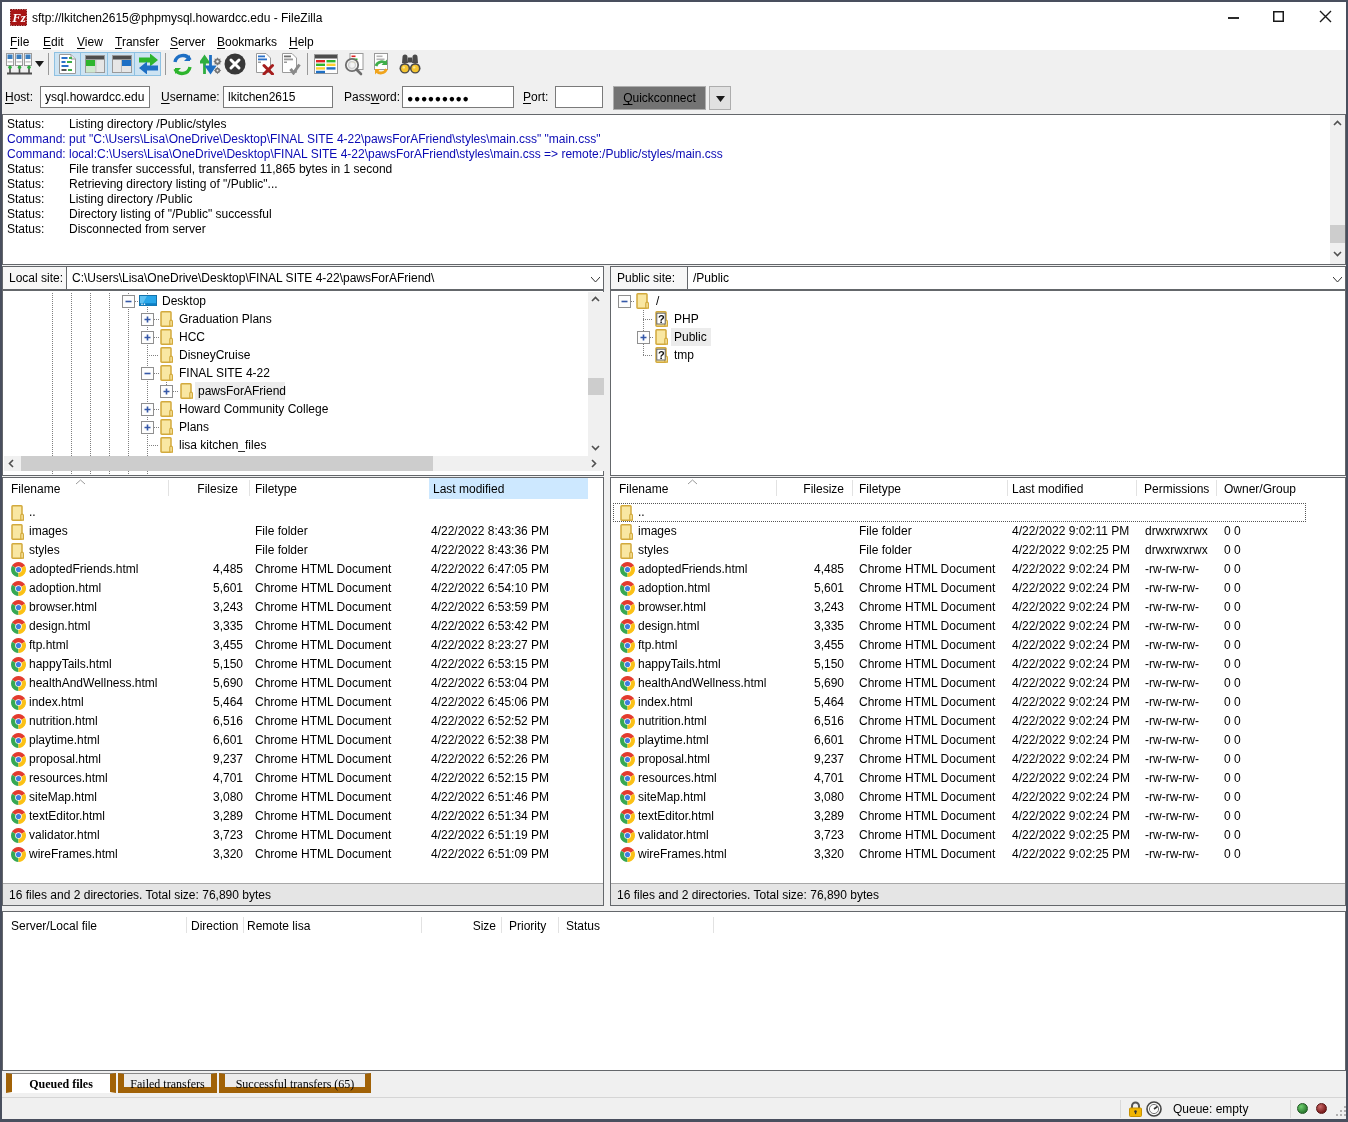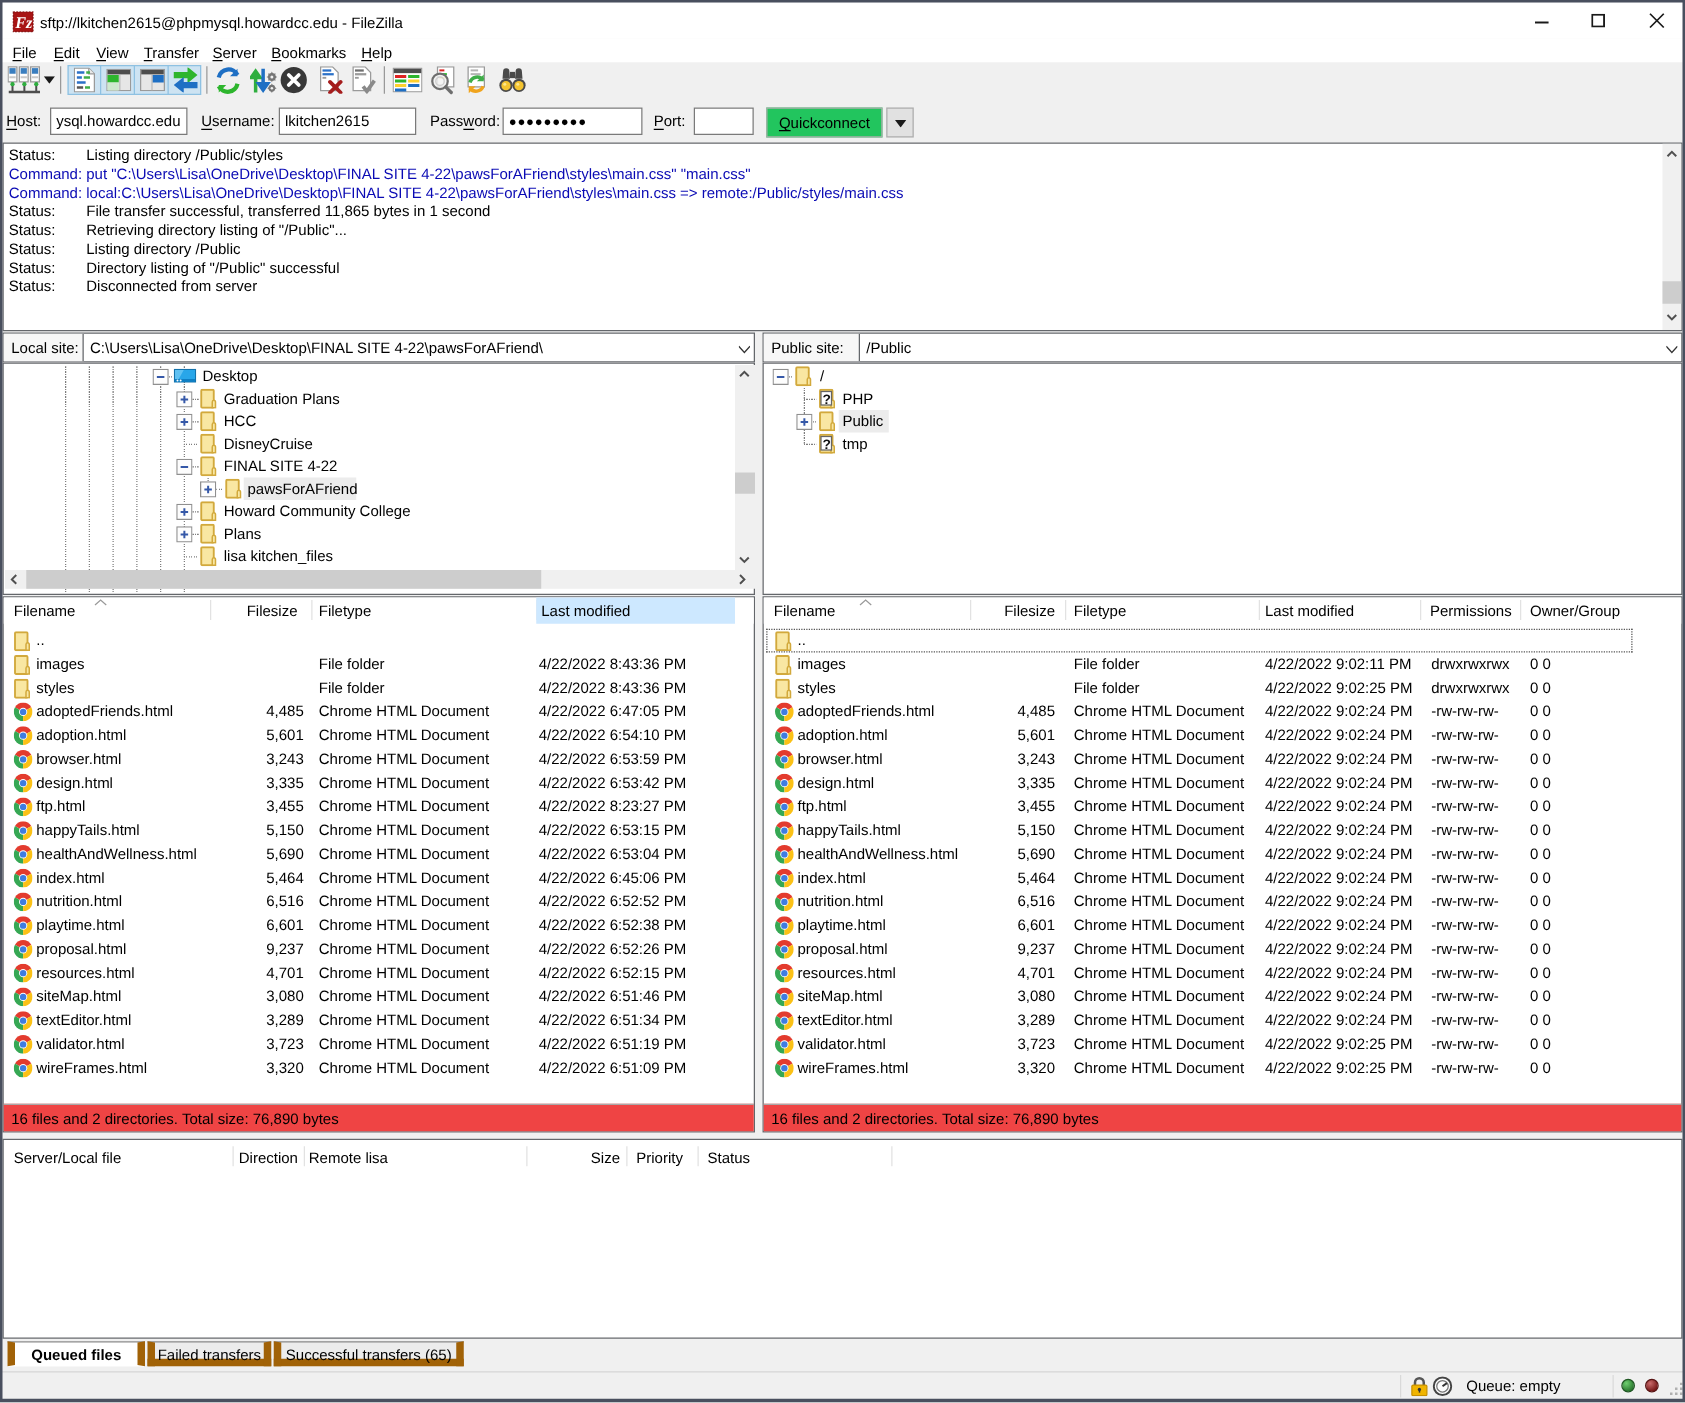--- a/index.html
+++ b/index.html
@@ -9,21 +9,21 @@
 u.m { text-decoration:underline; text-underline-offset:2px; }
 
 #frame { position:absolute; left:0; top:0; width:1348px; height:1122px; border:2px solid #494f5e; border-bottom:3px solid #494f5e; pointer-events:none; z-index:50; }
 #titlebar { position:absolute; left:1px; top:2px; width:1346px; height:29px; background:#fff; }
 #menubar { position:absolute; left:1px; top:31px; width:1346px; height:19px; background:#fff; }
 .menuitem { position:absolute; top:3.5px; }
 #toolbar { position:absolute; left:1px; top:50px; width:1346px; height:28px; background:#f0f0f0; }
 #quickbar { position:absolute; left:1px; top:78px; width:1136px; height:36px; background:#f0f0f0; }
 .qlabel { position:absolute; top:12px; }
 .qinput { position:absolute; top:8px; height:22px; background:#fff; border:1px solid #7a7a7a; font-size:12px; padding:3px 4px 0 4px; }
-#qcbtn { position:absolute; left:612px; top:8px; width:93px; height:24px; background:#22c55e; border:1px solid #adadad; text-align:center; padding-top:4px; }
+#qcbtn { position:absolute; left:612px; top:8px; width:93px; height:24px; background:#737373; border:1px solid #adadad; text-align:center; padding-top:4px; }
 #qcdrop { position:absolute; left:708px; top:8px; width:22px; height:24px; background:#e1e1e1; border:1px solid #adadad; }
 
 #log { position:absolute; left:2px; top:114px; width:1344px; height:151px; background:#fff; border:1px solid #64676b; }
 .logline { position:absolute; left:4px; white-space:pre; }
 .logline .msg { position:absolute; left:62px; white-space:pre; }
 .cmd { color:#0a0ab4; }
 
 .sb { background:#f0f0f0; position:absolute; }
 .sbthumb { background:#cdcdcd; position:absolute; }
 .sbarrow { position:absolute; width:15px; height:15px; color:#505050; font-size:10px; text-align:center; line-height:15px; }
@@ -35,25 +35,25 @@
 
 .treepanel { position:absolute; background:#fff; border:1px solid #64676b; }
 .trow { position:absolute; height:18px; line-height:18px; white-space:nowrap; }
 
 .listpanel { position:absolute; background:#fff; border:1px solid #64676b; }
 .lheader { position:absolute; left:0; right:0; top:0; height:21px; background:#fff; }
 .hsep { position:absolute; top:2px; bottom:3px; width:1px; background:#e2e2e2; }
 .hlabel { position:absolute; top:4px; }
 .lrow { position:absolute; height:19px; line-height:19px; white-space:nowrap; }
 .num { position:absolute; text-align:right; }
-.liststatus { position:absolute; left:0; right:0; bottom:0; height:22px; background:#ef4444; border-top:1px solid #a8a8a8; padding:4px 0 0 6px; }
+.liststatus { position:absolute; left:0; right:0; bottom:0; height:22px; background:#e5e5e5; border-top:1px solid #a8a8a8; padding:4px 0 0 6px; }
 
 #queue { position:absolute; left:2px; top:911px; width:1344px; height:160px; background:#fff; border:1px solid #64676b; }
 
-.tab { position:absolute; top:0; height:20px; padding-top:3px; text-align:center; background:#ececec; border:6px solid #a16207; border-top:1px solid #898989; }
+.tab { position:absolute; top:0; height:20px; padding-top:3px; text-align:center; background:#ececec; border:6px solid #a16207; border-top:1px solid #898989;font-family:Liberation Serif, serif; }
 #tabrow { position:absolute; left:1px; top:1073px; width:1346px; height:22px; background:#f0f0f0; }
 #queue .hsep { bottom:auto; top:5px; height:16px; }
 #queue .hlabel { top:7px; }
 #statusbar { position:absolute; left:1px; top:1097px; width:1346px; height:22px; background:#f0f0f0; border-top:1px solid #d5d5d5; }
 .dot { position:absolute; width:11px; height:11px; border-radius:50%; top:5px; }
 svg { display:block; }
 .dotv { width:1px; background-image:repeating-linear-gradient(180deg,#7f7f7f 0 1px,transparent 1px 2px); }
 .doth { height:1px; background-image:repeating-linear-gradient(90deg,#7f7f7f 0 1px,transparent 1px 2px); }
 .icon { position:absolute; }
 </style>

